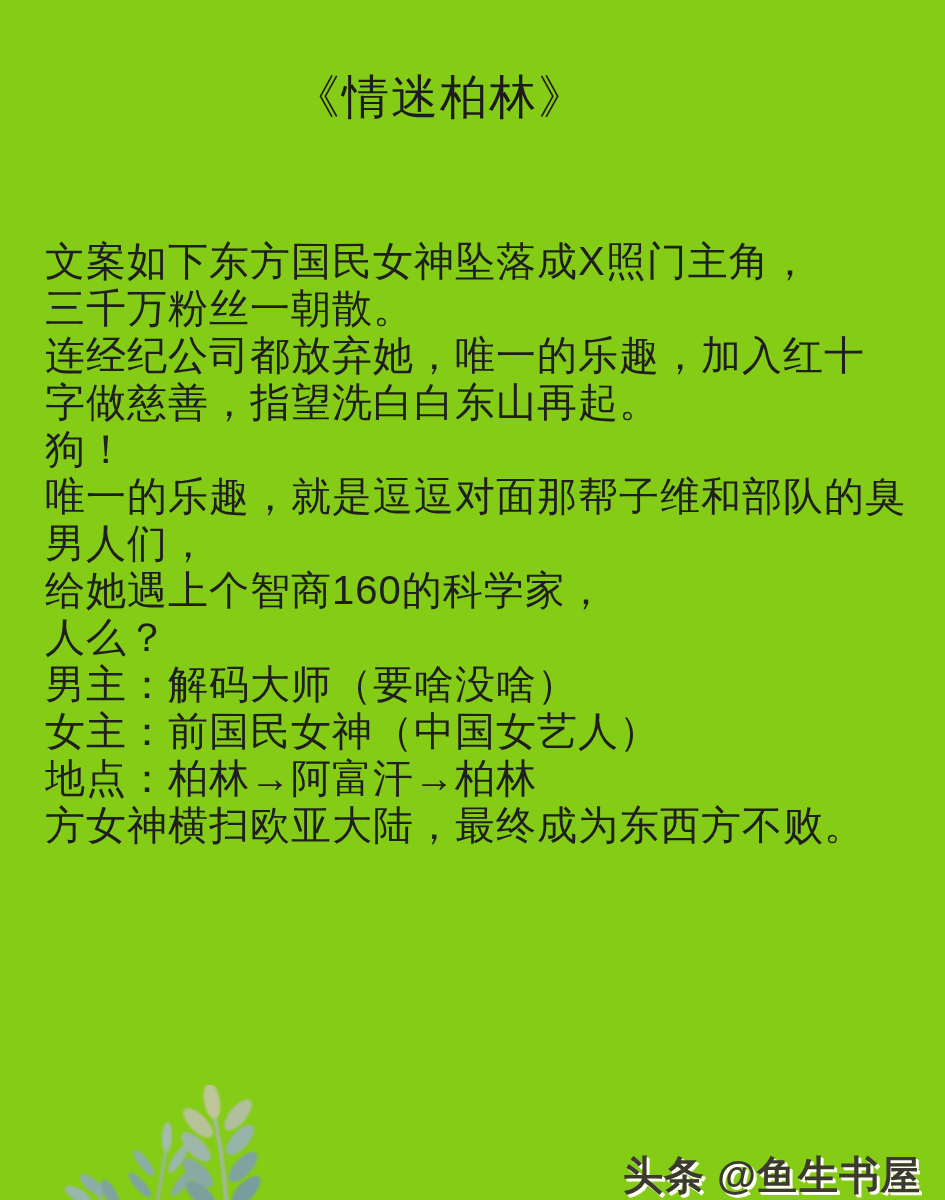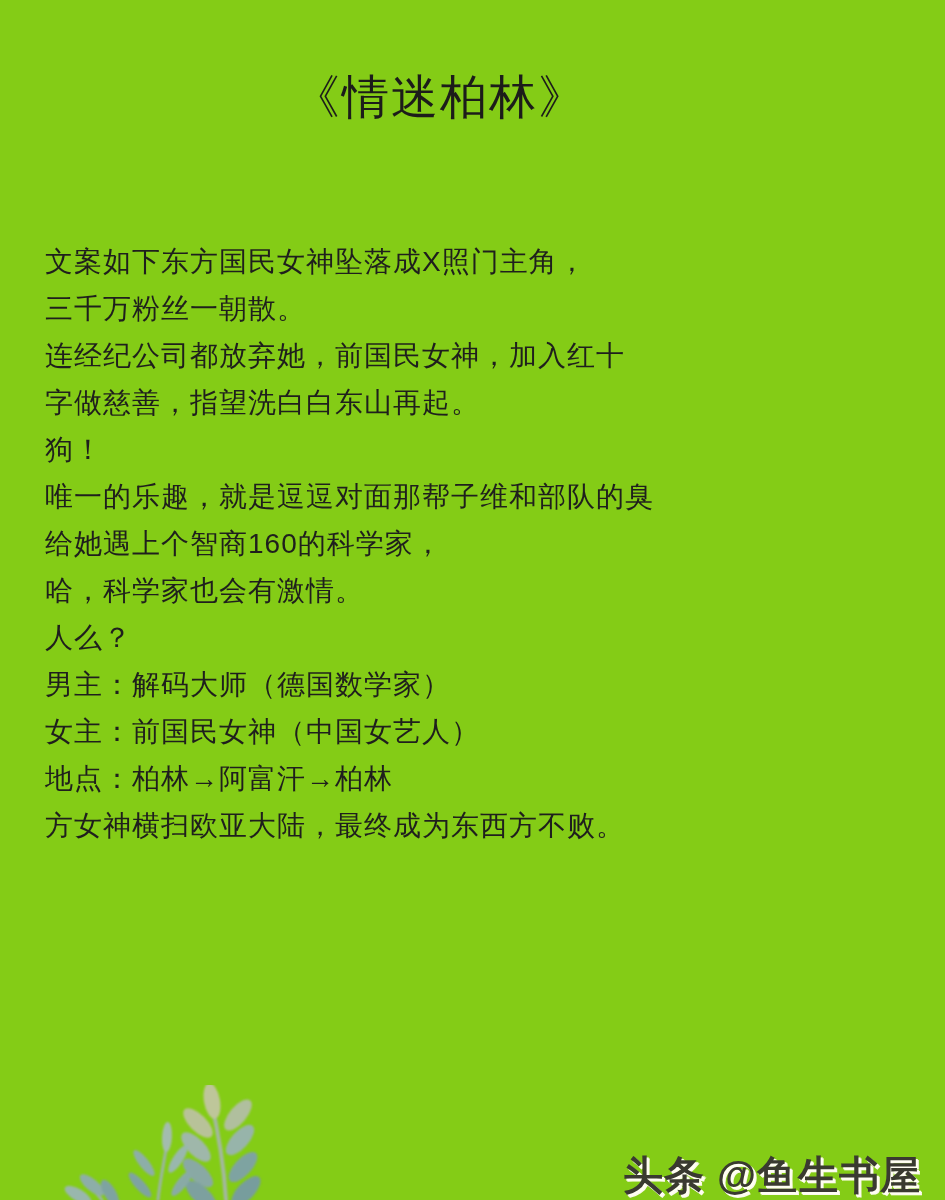--- a/index.html
+++ b/index.html
@@ -27,21 +27,21 @@
     color: #1c1c1a;
     line-height: 62px;
     white-space: nowrap;
   }
   .body-text {
     position: absolute;
     top: 238px;
     left: 45px;
     width: 870px;
     color: #1f1f1d;
-    font-size: 28px;
+    font-size: 40px;
     font-weight: 400;
     letter-spacing: 1px;
   }
   .body-line {
     height: 47px;
     line-height: 47px;
     white-space: nowrap;
   }
   .plant {
     position: absolute;
@@ -65,28 +65,28 @@
 </head>
 <body>
 
 <div class="page">
 
   <h1 class="title">《情迷柏林》</h1>
 
   <div class="body-text">
     <div class="body-line">文案如下东方国民女神坠落成X照门主角，</div>
     <div class="body-line">三千万粉丝一朝散。</div>
-    <div class="body-line">连经纪公司都放弃她，前国民女神，加入红十</div>
+    <div class="body-line">连经纪公司都放弃她，唯一的乐趣，加入红十</div>
     <div class="body-line">字做慈善，指望洗白白东山再起。</div>
     <div class="body-line">狗！</div>
     <div class="body-line">唯一的乐趣，就是逗逗对面那帮子维和部队的臭</div>
+    <div class="body-line">男人们，</div>
     <div class="body-line">给她遇上个智商160的科学家，</div>
-    <div class="body-line">哈，科学家也会有激情。</div>
     <div class="body-line">人么？</div>
-    <div class="body-line">男主：解码大师（德国数学家）</div>
+    <div class="body-line">男主：解码大师（要啥没啥）</div>
     <div class="body-line">女主：前国民女神（中国女艺人）</div>
     <div class="body-line">地点：柏林→阿富汗→柏林</div>
     <div class="body-line">方女神横扫欧亚大陆，最终成为东西方不败。</div>
   </div>
 
   <svg class="plant" viewBox="0 0 300 115" xmlns="http://www.w3.org/2000/svg">
     <defs>
       <filter id="soften" x="-30%" y="-30%" width="160%" height="160%">
         <feGaussianBlur stdDeviation="0.8"></feGaussianBlur>
       </filter>

